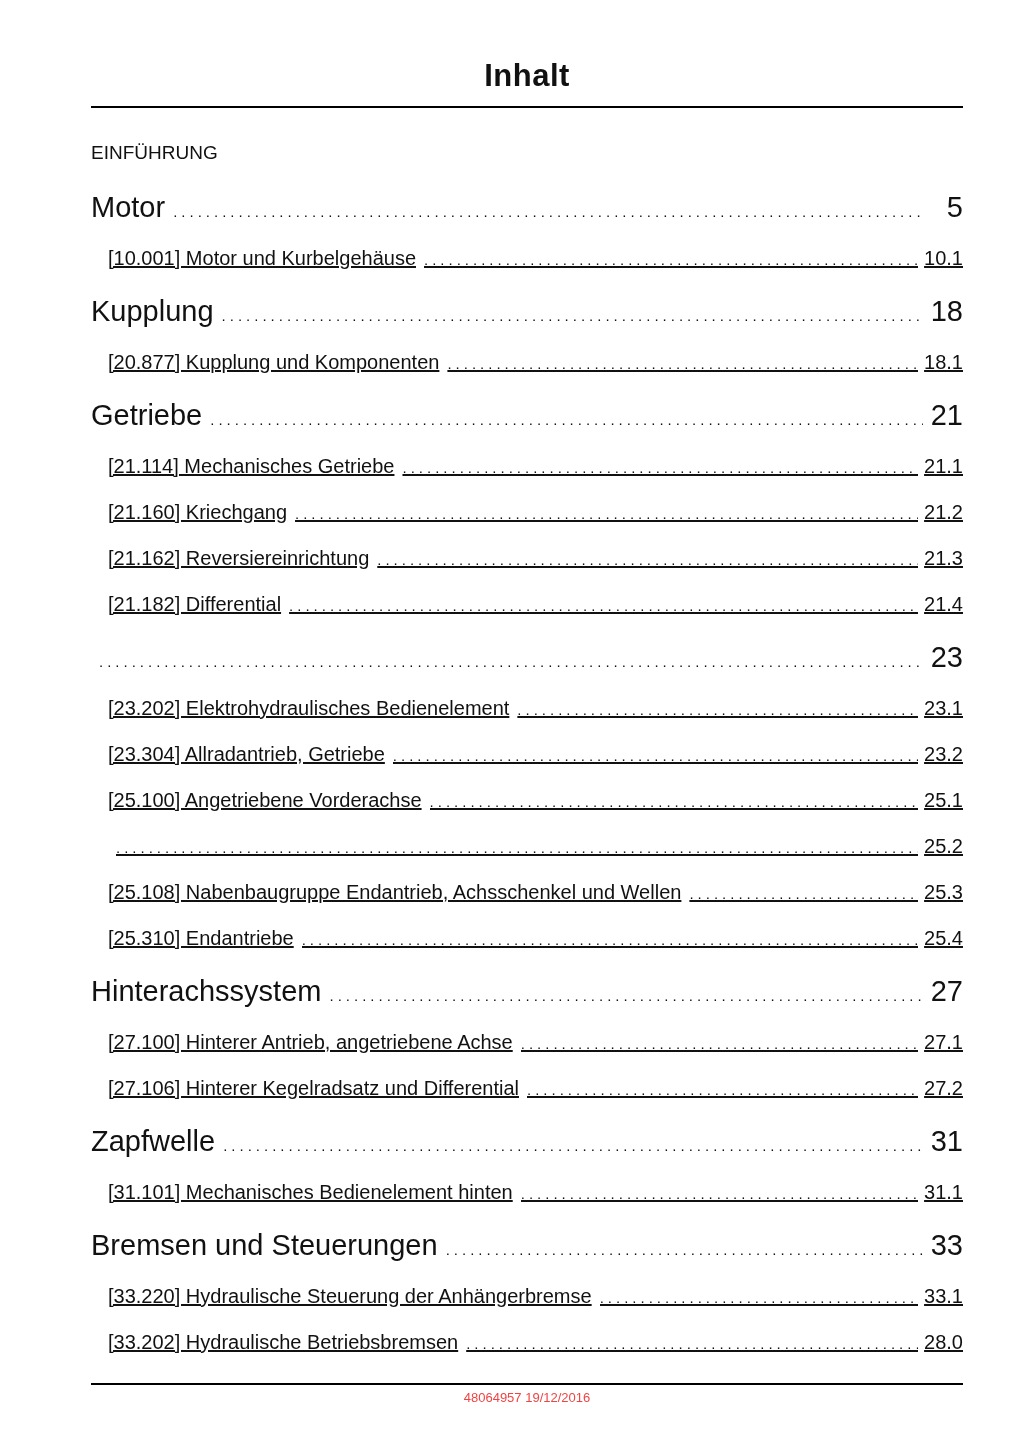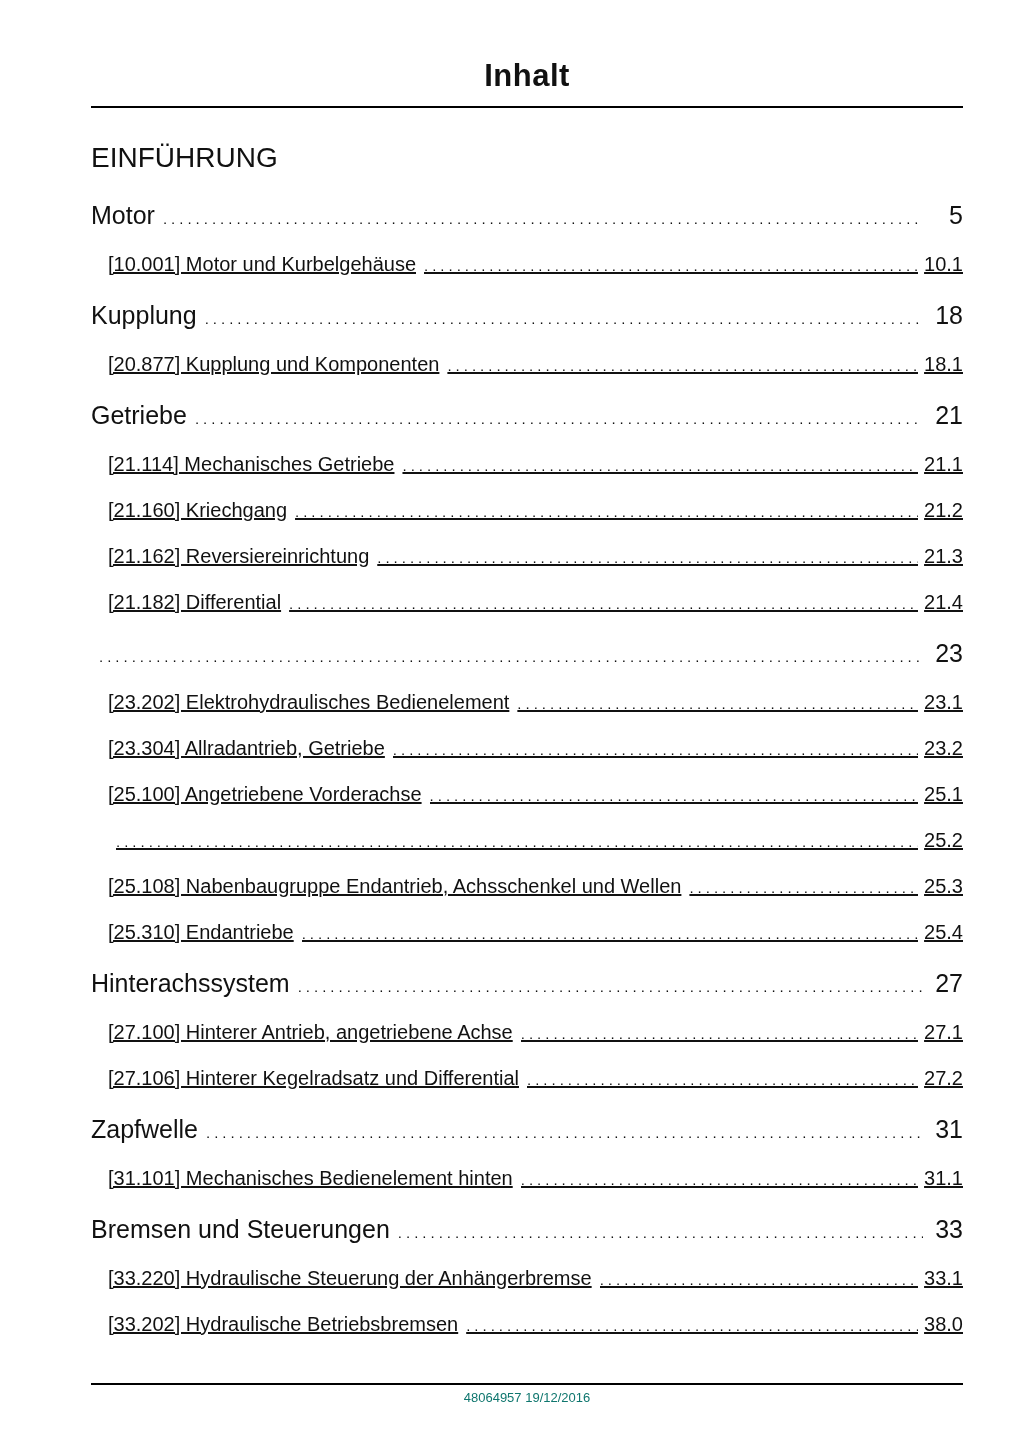--- a/index.html
+++ b/index.html
@@ -29,21 +29,21 @@
     font-weight: bold;
     letter-spacing: 0.5px;
   }
   .title-rule {
     border: none;
     border-top: 2px solid #000;
     margin: 0 0 28px 0;
     height: 0;
   }
   .intro-heading {
-    font-size: 28px;
+    font-size: 19px;
     margin: 6px 0 2px 0;
   }
   .row {
     display: flex;
     align-items: baseline;
   }
   .row .label {
     white-space: nowrap;
   }
   .leader {
@@ -57,21 +57,21 @@
     content: "......................................................................................................................................................................................................................";
     font-size: 15px;
     letter-spacing: 4px;
     color: #111;
   }
   .page-num {
     white-space: nowrap;
     text-align: right;
   }
   .section {
-    font-size: 25px;
+    font-size: 29px;
     margin-top: 25px;
     justify-content: flex-end;
   }
   .section .page-num {
     min-width: 34px;
   }
   .item {
     font-size: 20px;
     margin-top: 23px;
     padding-left: 17px;
@@ -83,21 +83,21 @@
   }
   .footer-rule {
     border: none;
     border-top: 2px solid #000;
     margin: 0 0 5px 0;
     height: 0;
   }
   .footer-text {
     text-align: center;
     font-size: 13px;
-    color: #0f766e;
+    color: #ef4444;
   }
 </style>
 </head>
 <body>
 
 <div class="page">
 
   <h1 class="doc-title">Inhalt</h1>
   <hr class="title-rule">
 
@@ -213,21 +213,21 @@
         <span class="page-num">33</span>
       </div>
       <div class="row item">
         <span class="label">[33.220] Hydraulische Steuerung der Anhängerbremse</span>
         <span class="leader"></span>
         <span class="page-num">33.1</span>
       </div>
       <div class="row item">
         <span class="label">[33.202] Hydraulische Betriebsbremsen</span>
         <span class="leader"></span>
-        <span class="page-num">38.0</span>
+        <span class="page-num">28.0</span>
       </div>
     </div>
 
   <div class="footer">
     <hr class="footer-rule">
     <div class="footer-text">48064957 19/12/2016</div>
   </div>
 
 </div>
 

